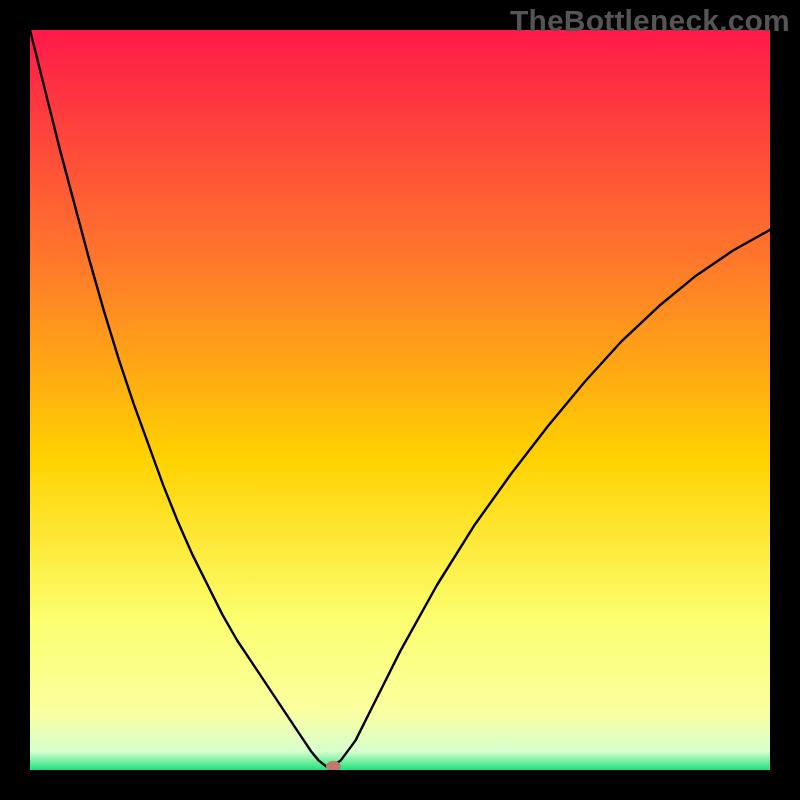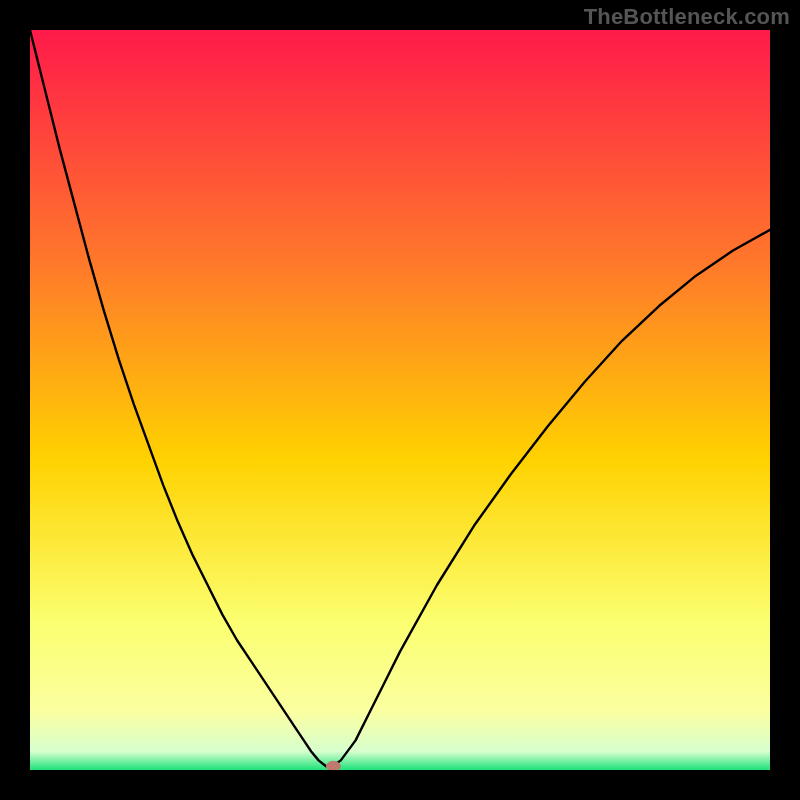--- a/index.html
+++ b/index.html
@@ -9,21 +9,21 @@
     width: 800px;
     height: 800px;
     background: #000;
   }
   .watermark {
     position: absolute;
     top: 4px;
     right: 10px;
     color: #555555;
     font-family: Arial, Helvetica, sans-serif;
-    font-size: 22px;
+    font-size: 30px;
     font-weight: bold;
     letter-spacing: 0.2px;
     z-index: 5;
   }
   .plot {
     position: absolute;
     left: 30px;
     top: 30px;
     width: 740px;
     height: 740px;

